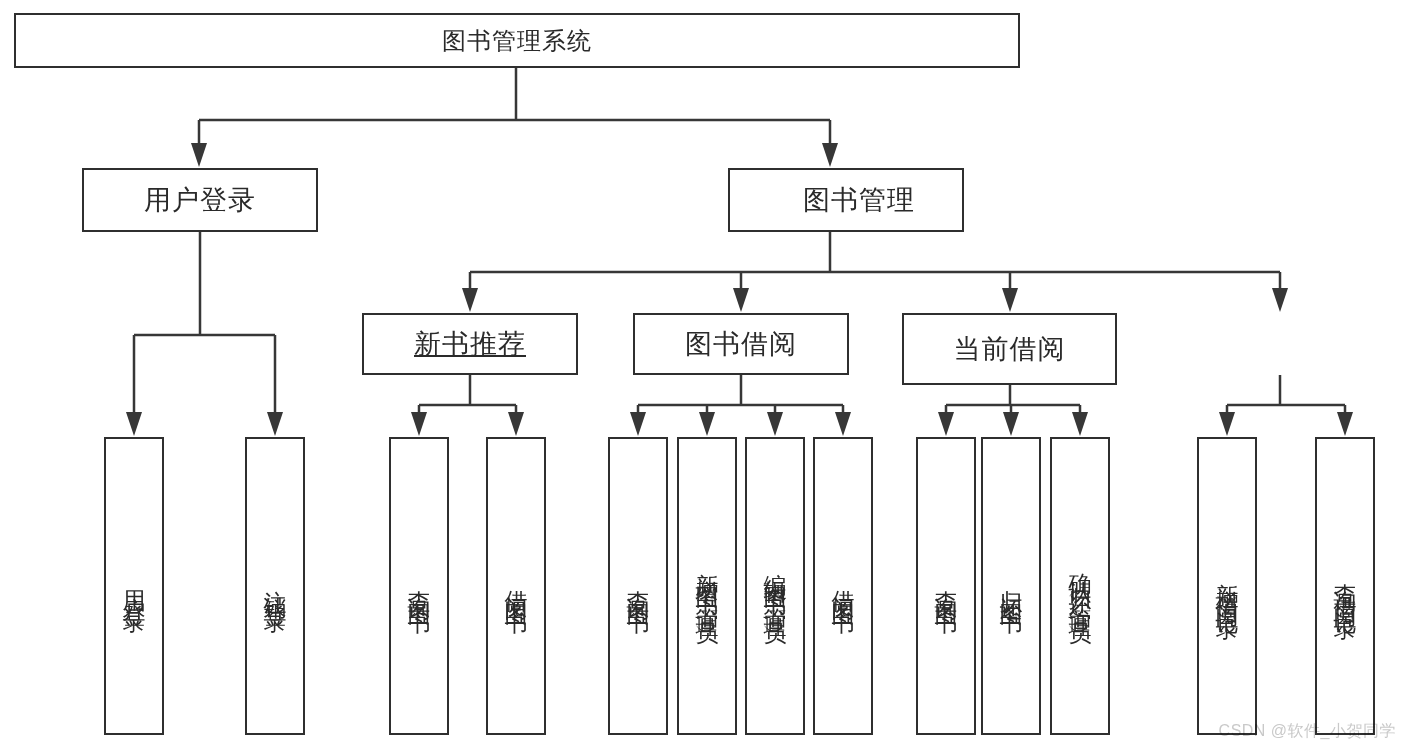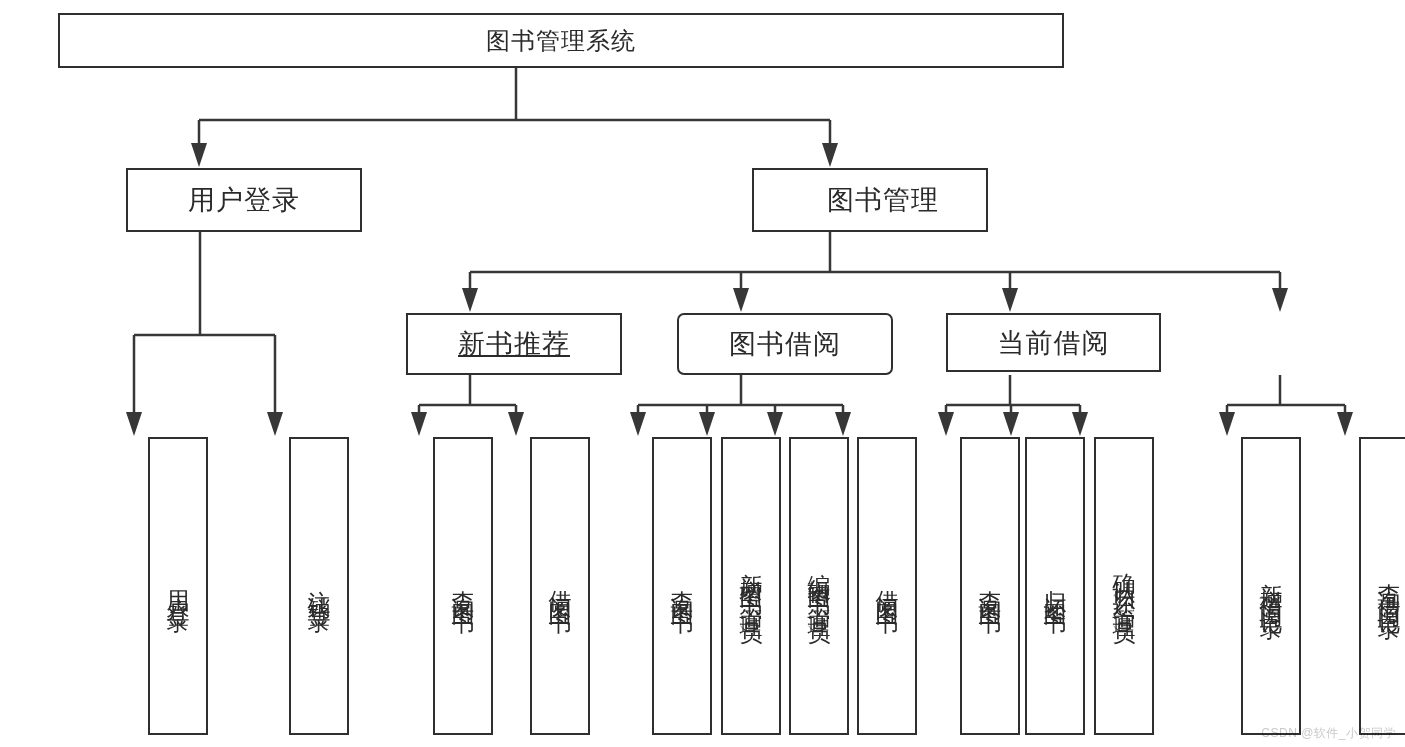--- a/index.html
+++ b/index.html
@@ -13,36 +13,35 @@
   }
   svg.connectors { position:absolute; left:0; top:0; width:1405px; height:747px; }
   .connectors path { stroke:var(--line,#373737); stroke-width:2.5; fill:none; }
   .connectors polygon { fill:var(--line,#373737); stroke:none; }
   .node {
     position:absolute; box-sizing:border-box;
     background:var(--box-fill,#ffffff);
     border:2.5px solid var(--box-border,#2f2f2f);
     display:flex; align-items:center; justify-content:center;
     text-align:center;
-    margin-left:44px;
   }
   .root-node  { font-size:24px; letter-spacing:1px; }
   .h-node     { font-size:27px; letter-spacing:1px; }
   .v-node .v-label {
     writing-mode:vertical-rl;
     text-orientation:mixed;
     font-size:23px;
     letter-spacing:7px;
     line-height:1.25;
     white-space:nowrap;
   }
   .watermark {
     position:absolute;
     right:9px; bottom:5px;
-    font-size:12px;
+    font-size:16px;
     letter-spacing:0.5px;
     color:var(--watermark,#c9c9c9);
     mix-blend-mode:multiply;
     z-index:5;
   }
 </style>
 </head>
 <body>
 
 <div class="stage">
@@ -79,25 +78,25 @@
     <polygon points="1072,412 1088,412 1080,436"></polygon>
 
     <path d="M1280 375 V405 M1227 405 H1345 M1227 405 V413 M1345 405 V413"></path>
     <polygon points="1219,412 1235,412 1227,436"></polygon>
     <polygon points="1337,412 1353,412 1345,436"></polygon>
   </svg>
 
   <div class="node root-node" style="left:14px; top:13px; width:1006px; height:55px;">图书管理系统</div>
 
   <div class="node h-node" style="left:82px; top:168px; width:236px; height:64px;">用户登录</div>
-  <div class="node h-node" style="left:708px; top:168px; width:236px; height:64px;padding-left:26px;">图书管理</div>
+  <div class="node h-node" style="left:728px; top:168px; width:236px; height:64px;padding-left:26px;">图书管理</div>
 
   <div class="node h-node" style="left:362px; top:313px; width:216px; height:62px;text-decoration:underline;">新书推荐</div>
-  <div class="node h-node" style="left:633px; top:313px; width:216px; height:62px;border-radius:7px;">图书借阅</div>
-  <div class="node h-node" style="left:902px; top:313px; width:215px; height:59px;">当前借阅</div>
+  <div class="node h-node" style="left:633px; top:313px; width:216px; height:62px;">图书借阅</div>
+  <div class="node h-node" style="left:902px; top:313px; width:215px; height:72px;">当前借阅</div>
 
   <div class="node v-node" style="left:104px; top:437px; width:60px; height:298px;">
     <span class="v-label">用户登录</span>
   </div>
   <div class="node v-node" style="left:245px; top:437px; width:60px; height:298px;">
     <span class="v-label">注销登录</span>
   </div>
 
   <div class="node v-node" style="left:389px; top:437px; width:60px; height:298px;">
     <span class="v-label">查询图书</span>

